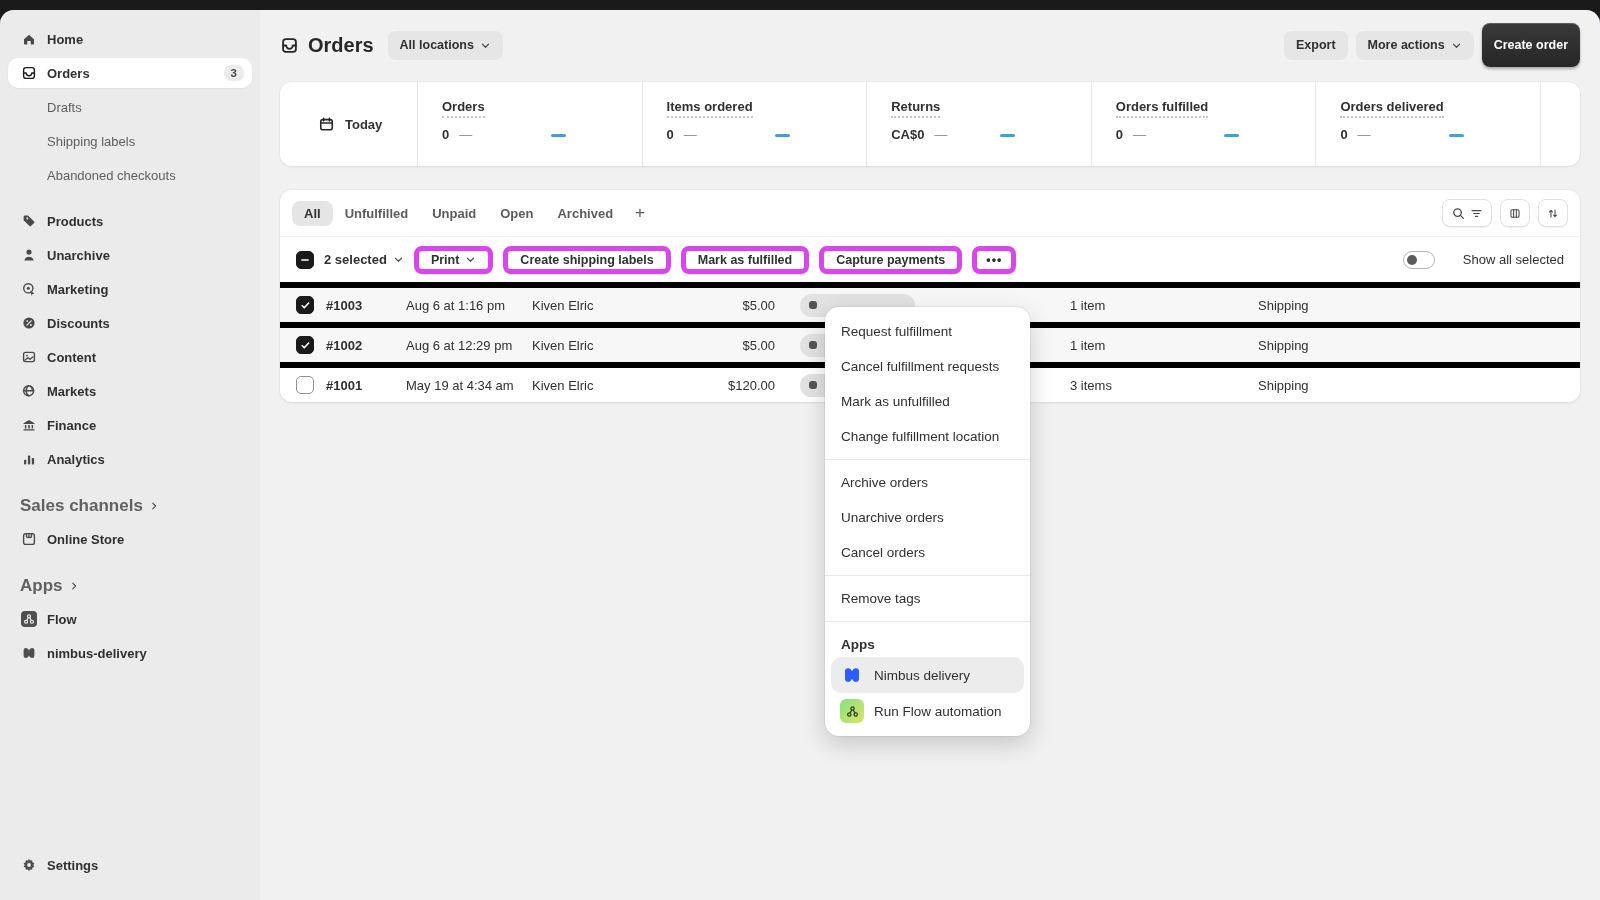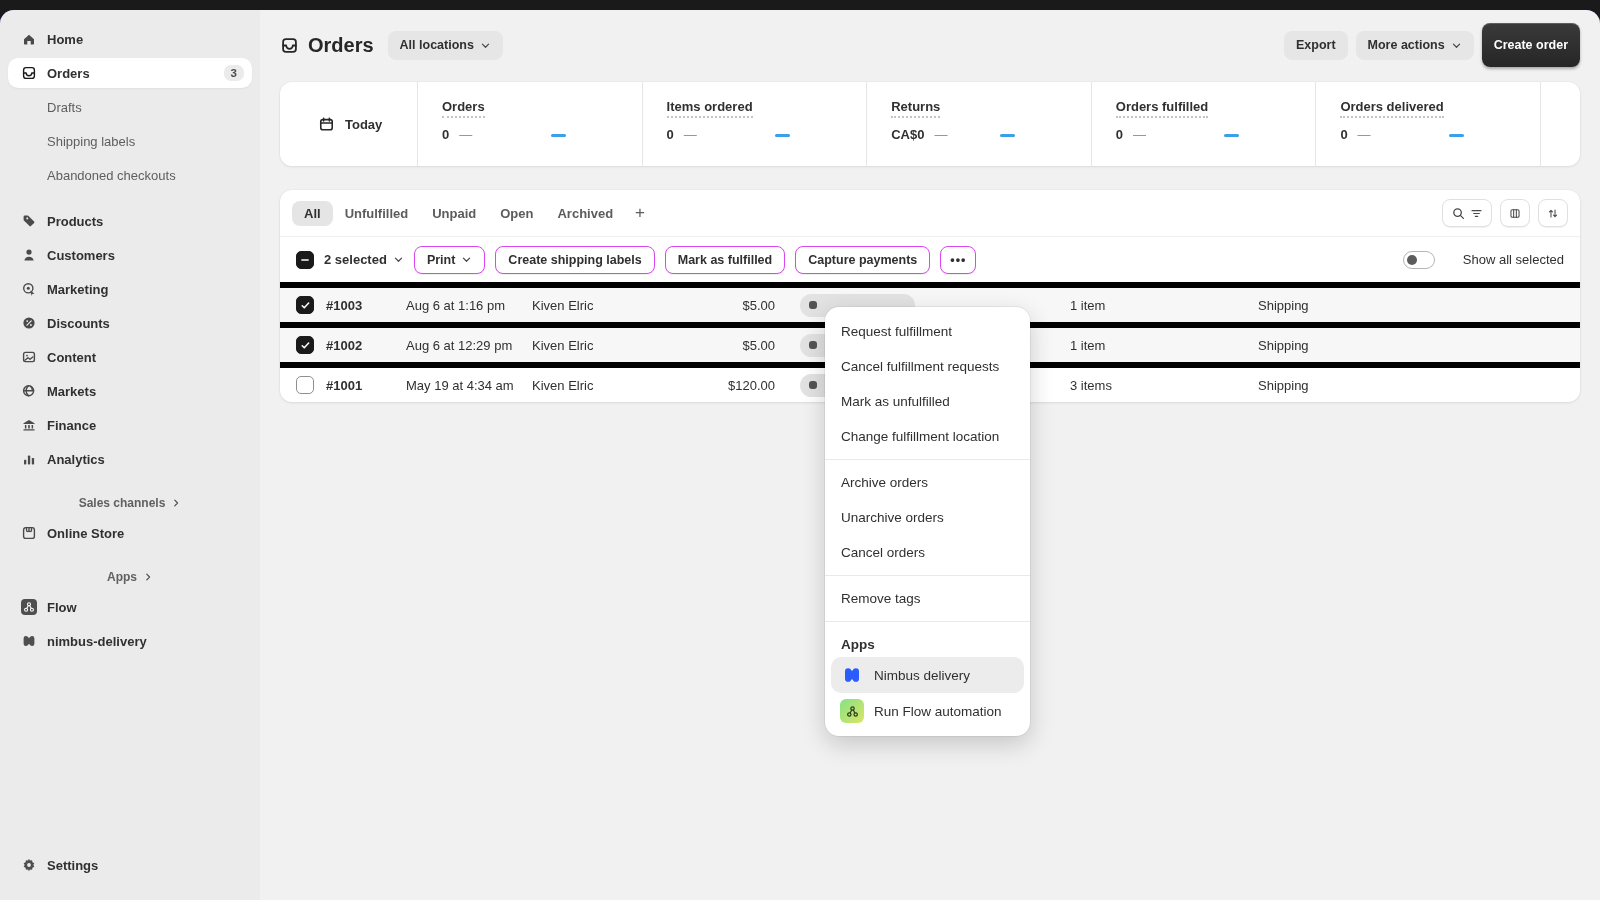--- a/index.html
+++ b/index.html
@@ -11,22 +11,22 @@
   
   .sidebar { width:260px; background:#ebebeb; padding:14px 8px 16px; display:flex; flex-direction:column; flex-shrink:0; }
   .side-item { display:flex; align-items:center; gap:10px; height:30px; padding:0 8px 0 12px;
     border-radius:10px; font-size:13px; font-weight:600; color:#303030; cursor:pointer; margin-bottom:4px; }
   .side-item .ic { width:17px; display:flex; justify-content:center; flex-shrink:0; }
   .side-item.active { background:#ffffff; box-shadow:0 1px 2px rgba(0,0,0,.05); font-weight:700; }
   .side-item.sub { padding-left:39px; font-weight:500; color:#5e5e5e; }
   .side-badge { margin-left:auto; font-size:11.5px; font-weight:600; color:#4a4a4a;
     background:#ebebeb; border-radius:7px; padding:2px 7px; }
   .side-gap { height:12px; }
-  .side-head { display:flex; align-items:center; gap:6px; font-size:12px; font-weight:600;
-    color:#616161; padding:6px 12px 8px;justify-content:center; }
+  .side-head { display:flex; align-items:center; gap:6px; font-size:17px; font-weight:600;
+    color:#616161; padding:6px 12px 8px; }
   .side-spacer { flex:1; }
   svg.g { stroke:#4a4a4a; fill:none; stroke-width:1.4; stroke-linecap:round; stroke-linejoin:round; }
   svg.gf { fill:#4a4a4a; stroke:none; }
 
   
   .main { flex:1; background:#f1f1f1; padding:0 20px; position:relative; }
   .page-header { height:62px; display:flex; align-items:center; padding-top:8px; }
   .page-title { display:flex; align-items:center; gap:9px; font-size:20px; font-weight:700; color:#272727; }
   .pill-btn { display:inline-flex; align-items:center; gap:6px; height:28px; padding:0 12px;
     background:#e6e6e6; border:none; border-radius:8px; font-size:12.5px; font-weight:600; color:#303030;
@@ -64,21 +64,21 @@
 
   .bulk-bar { height:46px; display:flex; align-items:center; gap:10px; padding:0 16px;
     border-top:1px solid #efefef; }
   .cb { width:18px; height:18px; border-radius:5px; border:1.5px solid #8c9196; background:#fff;
     display:flex; align-items:center; justify-content:center; cursor:pointer; flex-shrink:0; }
   .cb.on, .cb.ind { background:#1a1a1a; border-color:#1a1a1a; }
   .cb .mark { display:none; }
   .cb.on .mark, .cb.ind .mark { display:block; }
   .sel-label { display:flex; align-items:center; gap:6px; font-size:13px; font-weight:600; cursor:pointer; }
   .white-btn { display:inline-flex; align-items:center; gap:6px; height:28px; padding:0 12px;
-    background:#fff; border:1px solid #d946ef; border-radius:8px; font-size:12.5px; font-weight:600;
+    background:#fff; border:5px solid #d946ef; border-radius:8px; font-size:12.5px; font-weight:600;
     color:#303030; cursor:pointer; box-shadow:0 1px 0 rgba(0,0,0,.06); font-family:inherit; }
   .dots-btn { padding:0 9px; letter-spacing:1px; }
   .bulk-right { margin-left:auto; display:flex; align-items:center; gap:28px; }
   .toggle { width:32px; height:18px; border:1px solid #b5b5b5; border-radius:10px; background:#fff;
     position:relative; cursor:pointer; }
   .toggle .knob { position:absolute; left:3px; top:3px; width:10px; height:10px; border-radius:50%; background:#5c5c5c; }
   .show-all { font-size:13px; font-weight:500; color:#303030; }
 
   .order-row { display:grid; grid-template-columns:46px 80px 126px 128px 115px 270px 188px 1fr;
     align-items:center; height:40px; border-top:6px solid #000000; font-size:13px; cursor:pointer; }
@@ -148,21 +148,21 @@
         </span>
       <span>Products</span>
     </div>
     <div class="side-item">
       <span class="ic">
           <svg class="gf" width="16" height="16" viewBox="0 0 16 16">
             <circle cx="8" cy="5.1" r="2.6"></circle>
             <path d="M3.4 13.4a4.7 4.7 0 0 1 9.2 0z"></path>
           </svg>
         </span>
-      <span>Customers</span>
+      <span>Unarchive</span>
     </div>
     <div class="side-item">
       <span class="ic">
           <svg width="16" height="16" viewBox="0 0 16 16">
             <circle cx="7.3" cy="7.3" r="4.6" fill="none" stroke="#4a4a4a" stroke-width="1.4"></circle>
             <circle cx="7.3" cy="7.3" r="1.5" fill="#4a4a4a"></circle>
             <path d="M9.3 9.3l4.2 3.4-2.2.2-.6 2.1z" fill="#4a4a4a"></path>
           </svg>
         </span>
       <span>Marketing</span>

